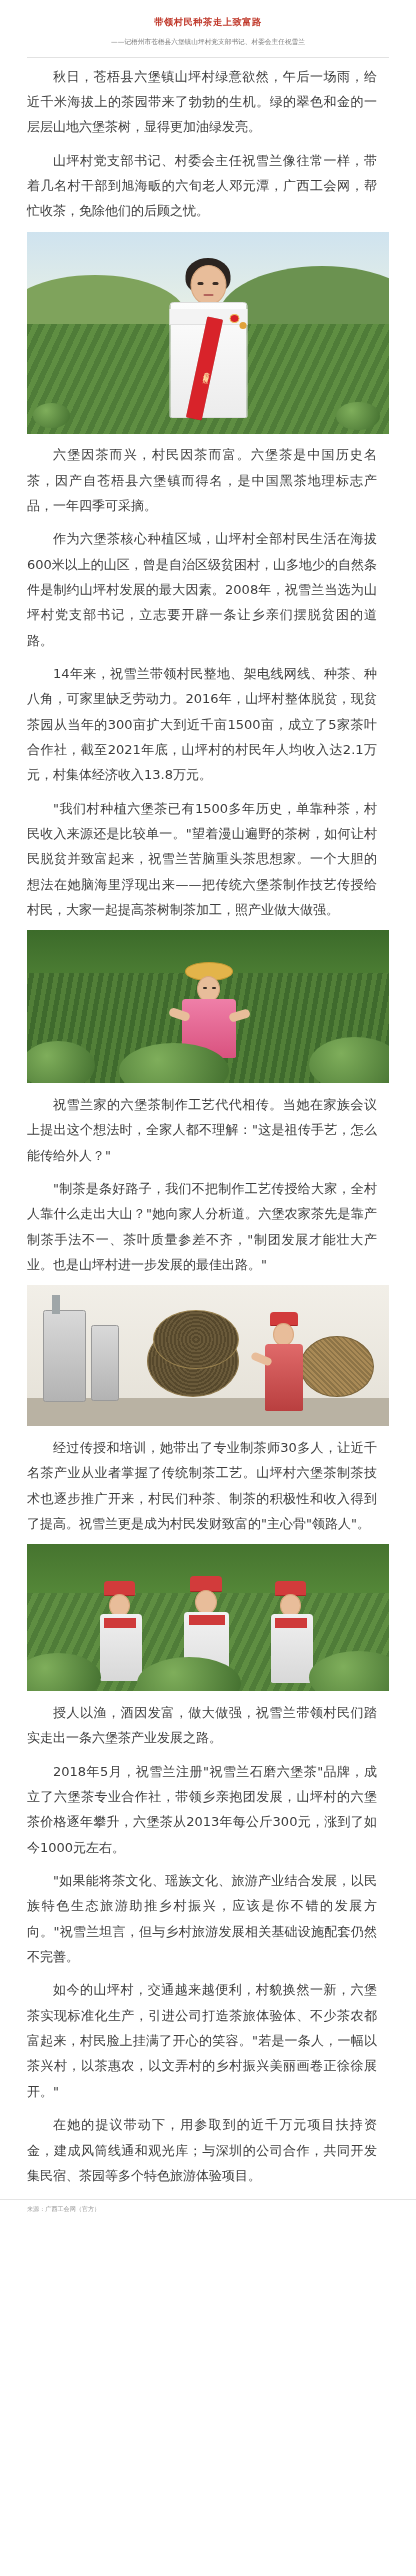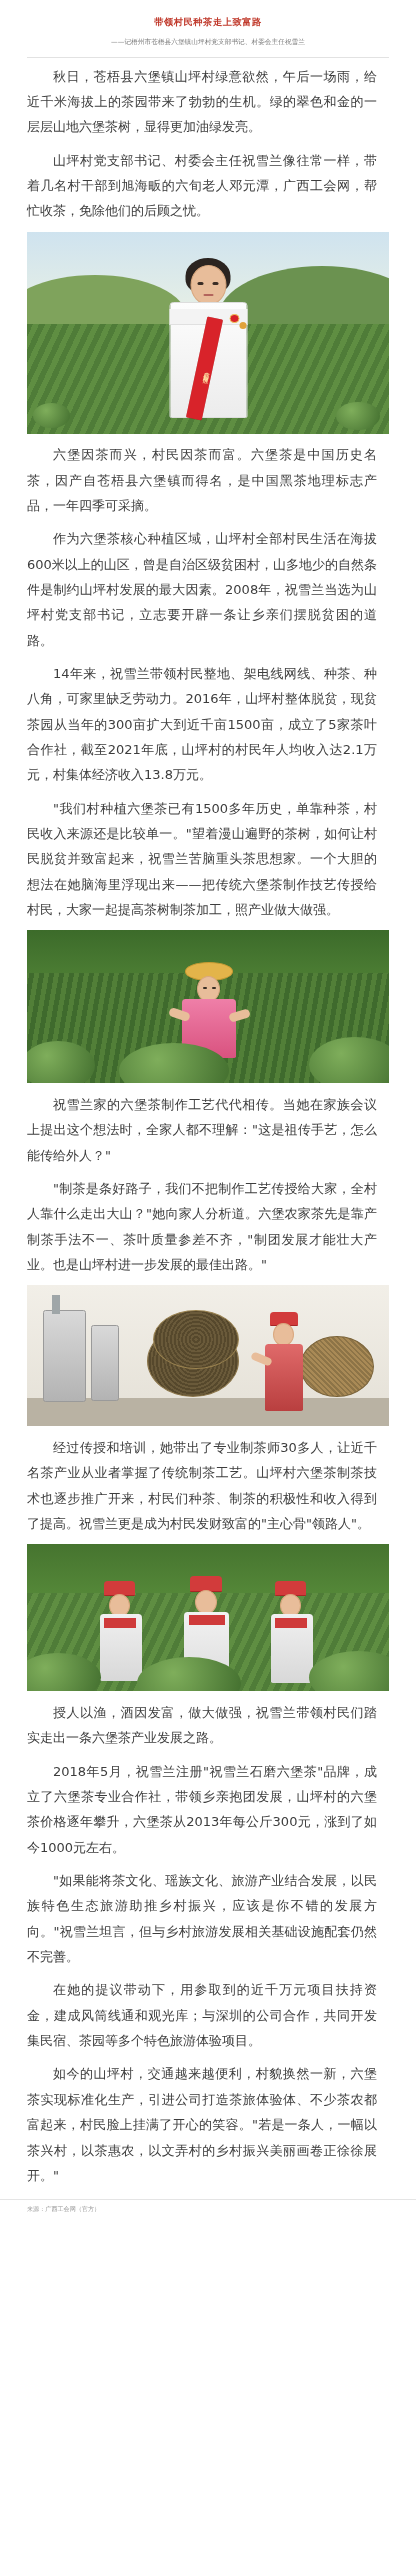--- a/index.html
+++ b/index.html
@@ -261,21 +261,21 @@
       </div>
       <div class="bush" style="left:-12.3px;bottom:-11px;width:86px;height:49px;"></div>
       <div class="bush" style="right:-18.4px;bottom:-12.3px;width:98px;height:53px;"></div>
       <div class="bush" style="left:110px;bottom:-18.4px;width:104px;height:53px;"></div>
     </div>
   </div>
 
   <p class="para">授人以渔，酒因发富，做大做强，祝雪兰带领村民们踏实走出一条六堡茶产业发展之路。</p>
   <p class="para">2018年5月，祝雪兰注册"祝雪兰石磨六堡茶"品牌，成立了六堡茶专业合作社，带领乡亲抱团发展，山坪村的六堡茶价格逐年攀升，六堡茶从2013年每公斤300元，涨到了如今1000元左右。</p>
   <p class="para">"如果能将茶文化、瑶族文化、旅游产业结合发展，以民族特色生态旅游助推乡村振兴，应该是你不错的发展方向。"祝雪兰坦言，但与乡村旅游发展相关基础设施配套仍然不完善。</p>
+  <p class="para">如今的山坪村，交通越来越便利，村貌换然一新，六堡茶实现标准化生产，引进公司打造茶旅体验体、不少茶农都富起来，村民脸上挂满了开心的笑容。"若是一条人，一幅以茶兴村，以茶惠农，以文弄村的乡村振兴美丽画卷正徐徐展开。"</p>
   <p class="para">在她的提议带动下，用参取到的近千万元项目扶持资金，建成风筒线通和观光库；与深圳的公司合作，共同开发集民宿、茶园等多个特色旅游体验项目。</p>
-  <p class="para">如今的山坪村，交通越来越便利，村貌换然一新，六堡茶实现标准化生产，引进公司打造茶旅体验体、不少茶农都富起来，村民脸上挂满了开心的笑容。"若是一条人，一幅以茶兴村，以茶惠农，以文弄村的乡村振兴美丽画卷正徐徐展开。"</p>
 
   <div class="footer">
     <span>来源：广西工会网（官方）</span>
   </div>
 
 </div>
 
 
 </body></html>

